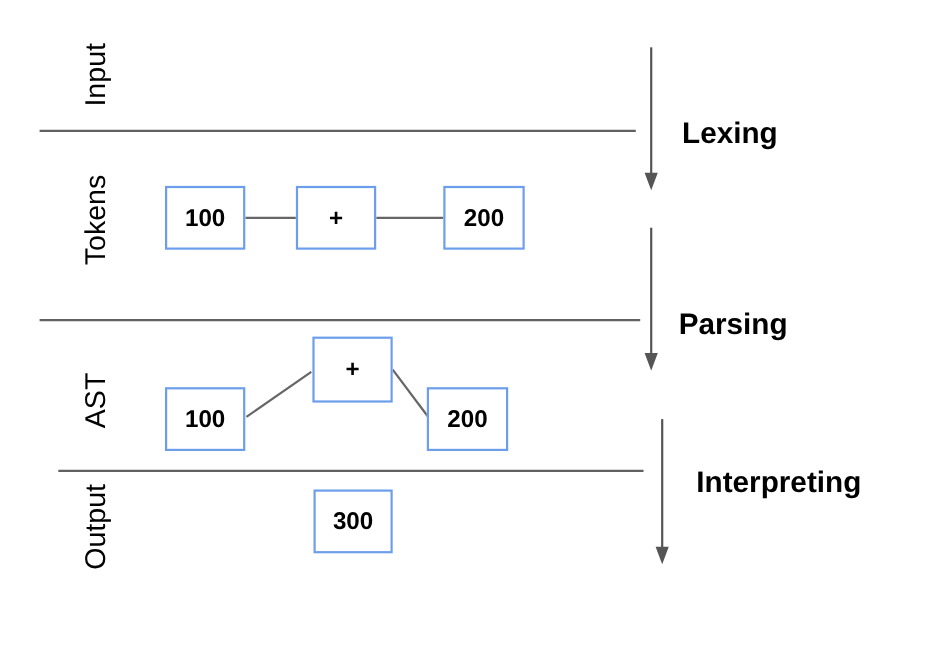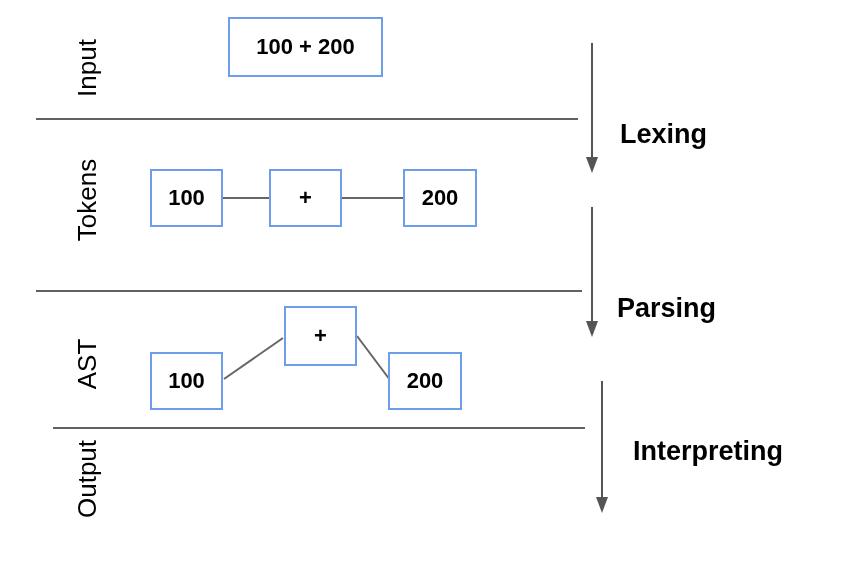--- a/index.html
+++ b/index.html
@@ -45,21 +45,20 @@
     color: #000000;
     white-space: nowrap;
   }
   .stage-label {
     position: absolute;
     font-size: 27px;
     font-weight: bold;
     color: #000000;
     white-space: nowrap;
     line-height: 30px;
-    margin-top: 13px;
   }
   
   #box-input        { left: 228px; top: 17px;  width: 155px; height: 60px; }
   #box-token-100    { left: 150px; top: 169px; width: 73px;  height: 58px; }
   #box-token-plus   { left: 269px; top: 169px; width: 73px;  height: 58px; }
   #box-token-200    { left: 403px; top: 169px; width: 74px;  height: 58px; }
   #box-ast-plus     { left: 284px; top: 306px; width: 73px;  height: 60px; }
   #box-ast-100      { left: 150px; top: 352px; width: 73px;  height: 58px; }
   #box-ast-200      { left: 388px; top: 352px; width: 74px;  height: 58px; }
   #box-output       { left: 285px; top: 445px; width: 72px;  height: 58px; }
@@ -104,28 +103,28 @@
       <line x1="602" y1="381" x2="602" y2="499" stroke="#555555" stroke-width="2"></line>
       <polygon points="602,513 596,497 608,497" fill="#555555"></polygon>
     </g>
   </svg>
 
   <div class="row-label" id="label-input">Input</div>
   <div class="row-label" id="label-tokens">Tokens</div>
   <div class="row-label" id="label-ast">AST</div>
   <div class="row-label" id="label-output">Output</div>
 
-  <div class="node-box" id="box-input">100 + 200</div>
 
   <div class="node-box" id="box-token-100">100</div>
   <div class="node-box" id="box-token-plus">+</div>
   <div class="node-box" id="box-token-200">200</div>
 
   <div class="node-box" id="box-ast-plus">+</div>
   <div class="node-box" id="box-ast-100">100</div>
   <div class="node-box" id="box-ast-200">200</div>
 
+  <div class="node-box" id="box-output">300</div>
 
   <div class="stage-label" id="label-lexing">Lexing</div>
   <div class="stage-label" id="label-interpreting">Interpreting</div>
   <div class="stage-label" id="label-parsing">Parsing</div>
 
 </div>
 
 </body></html>

